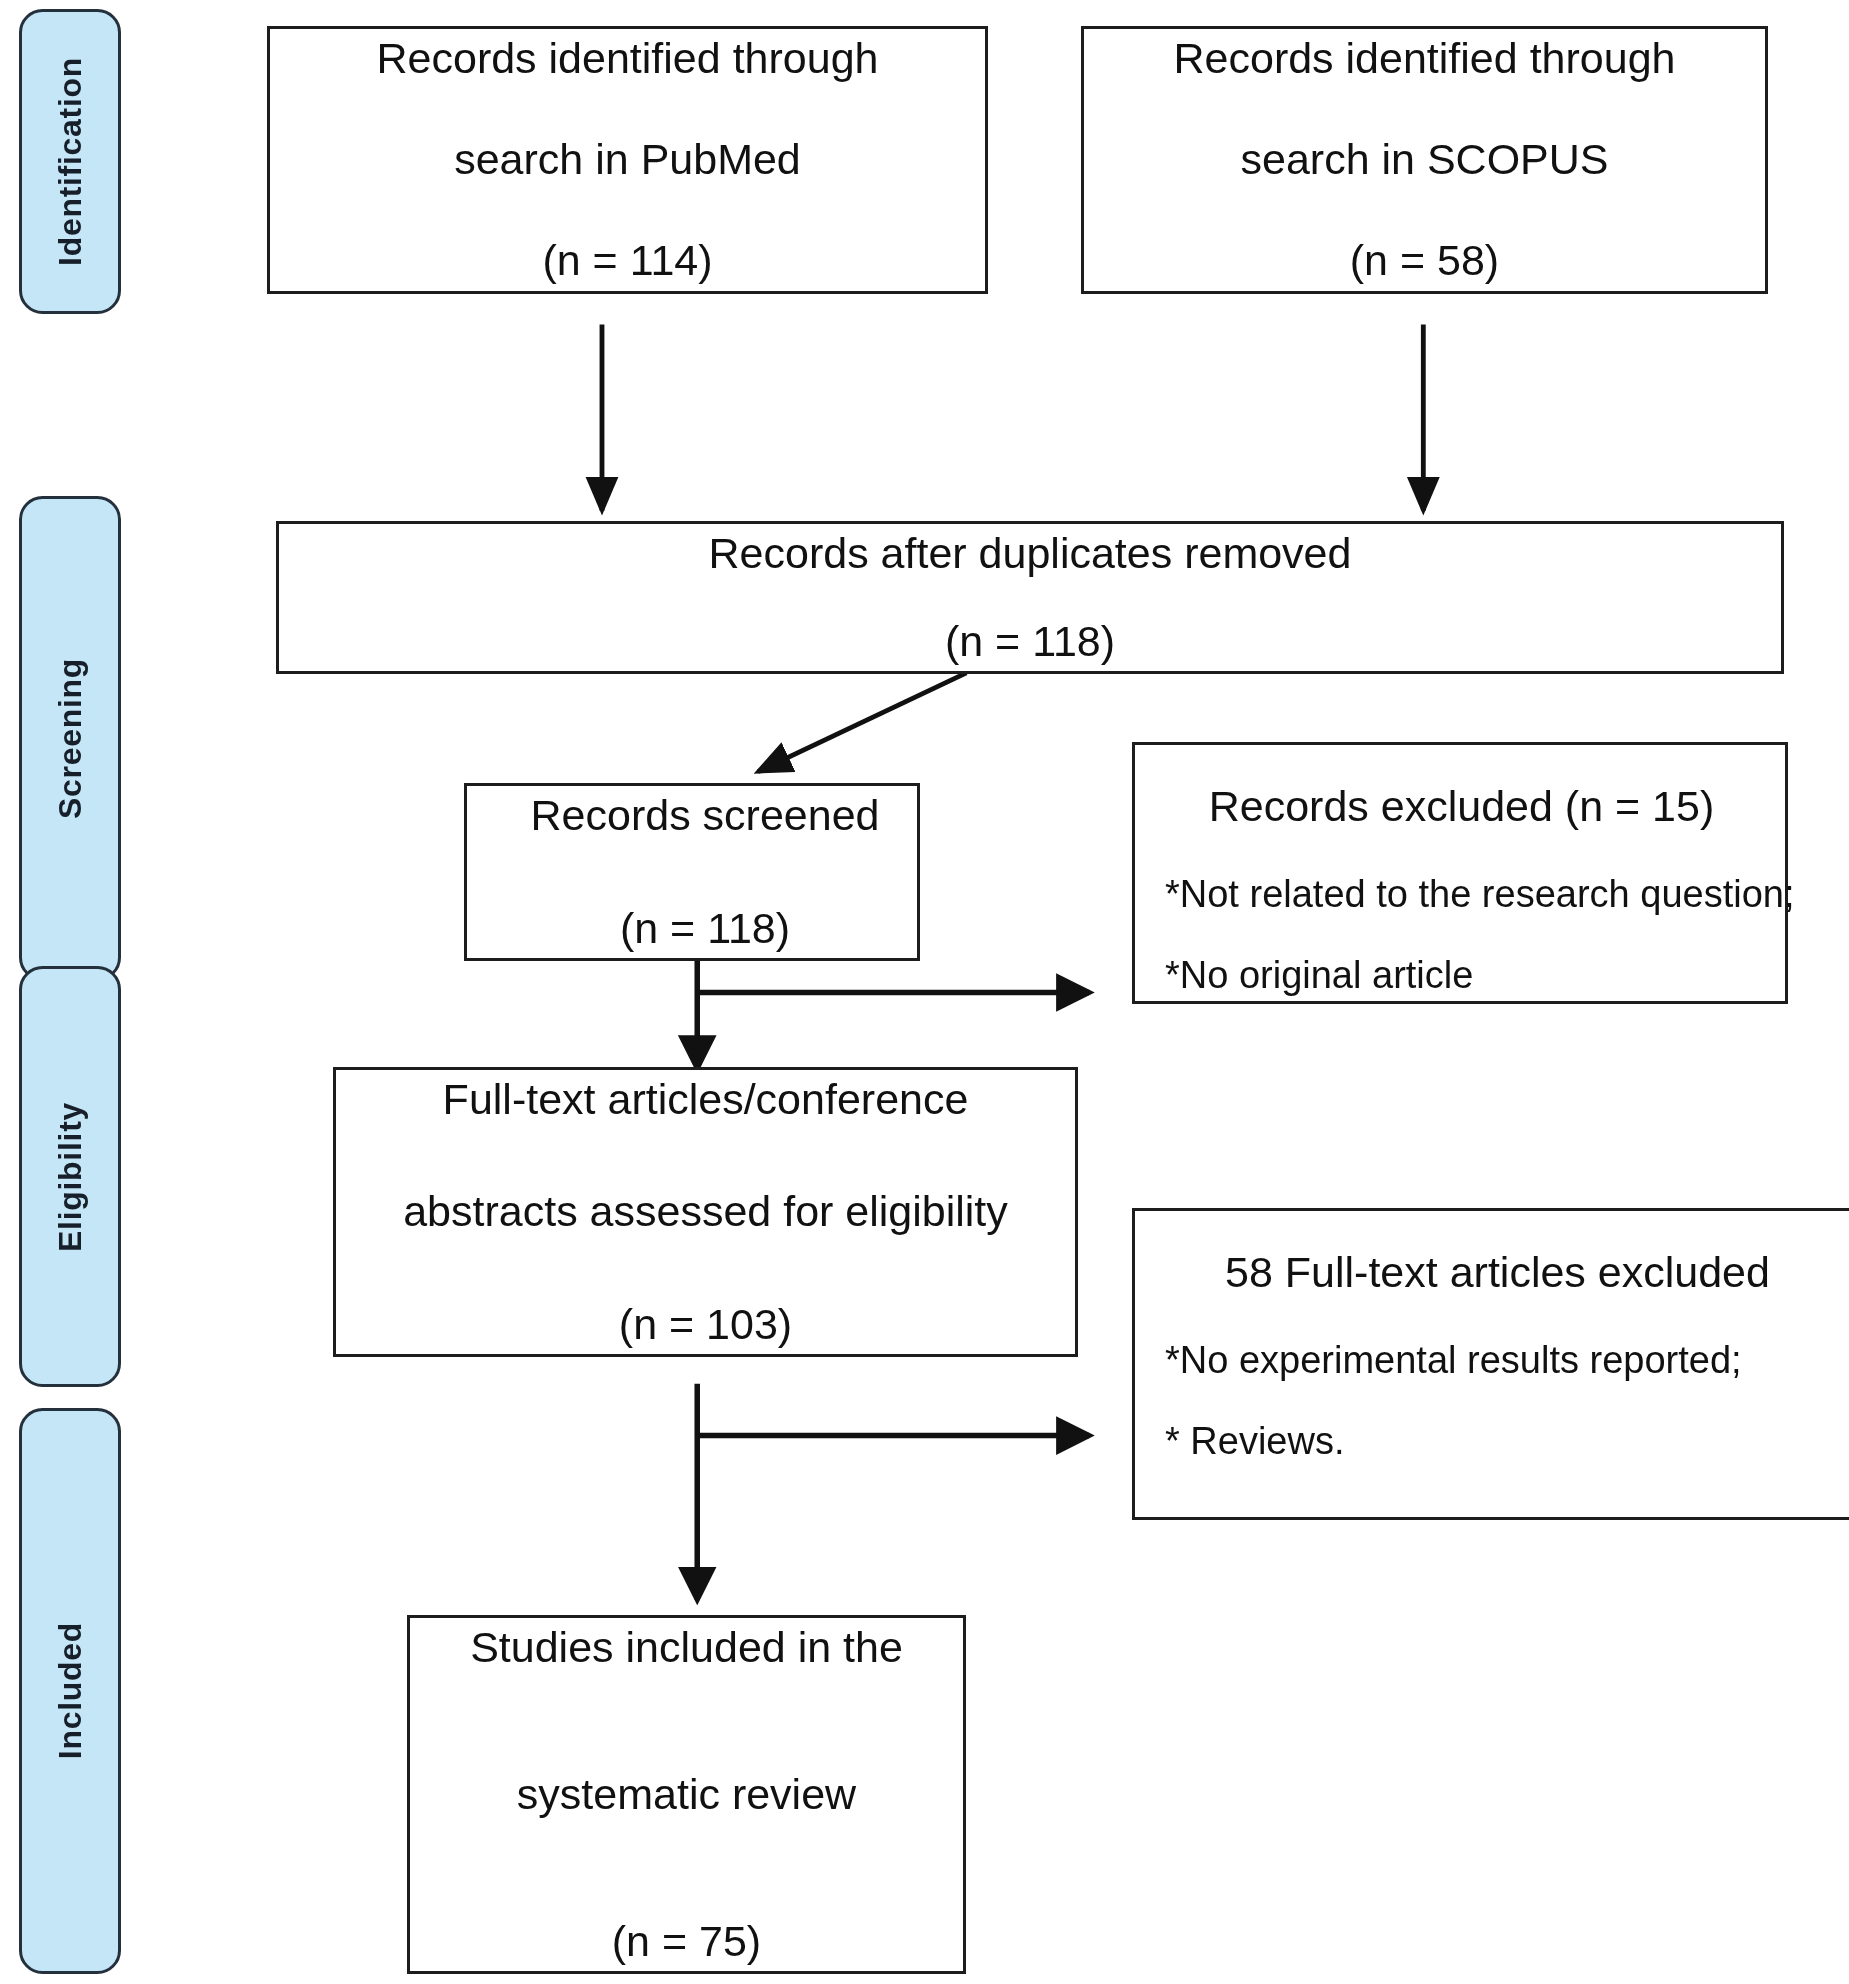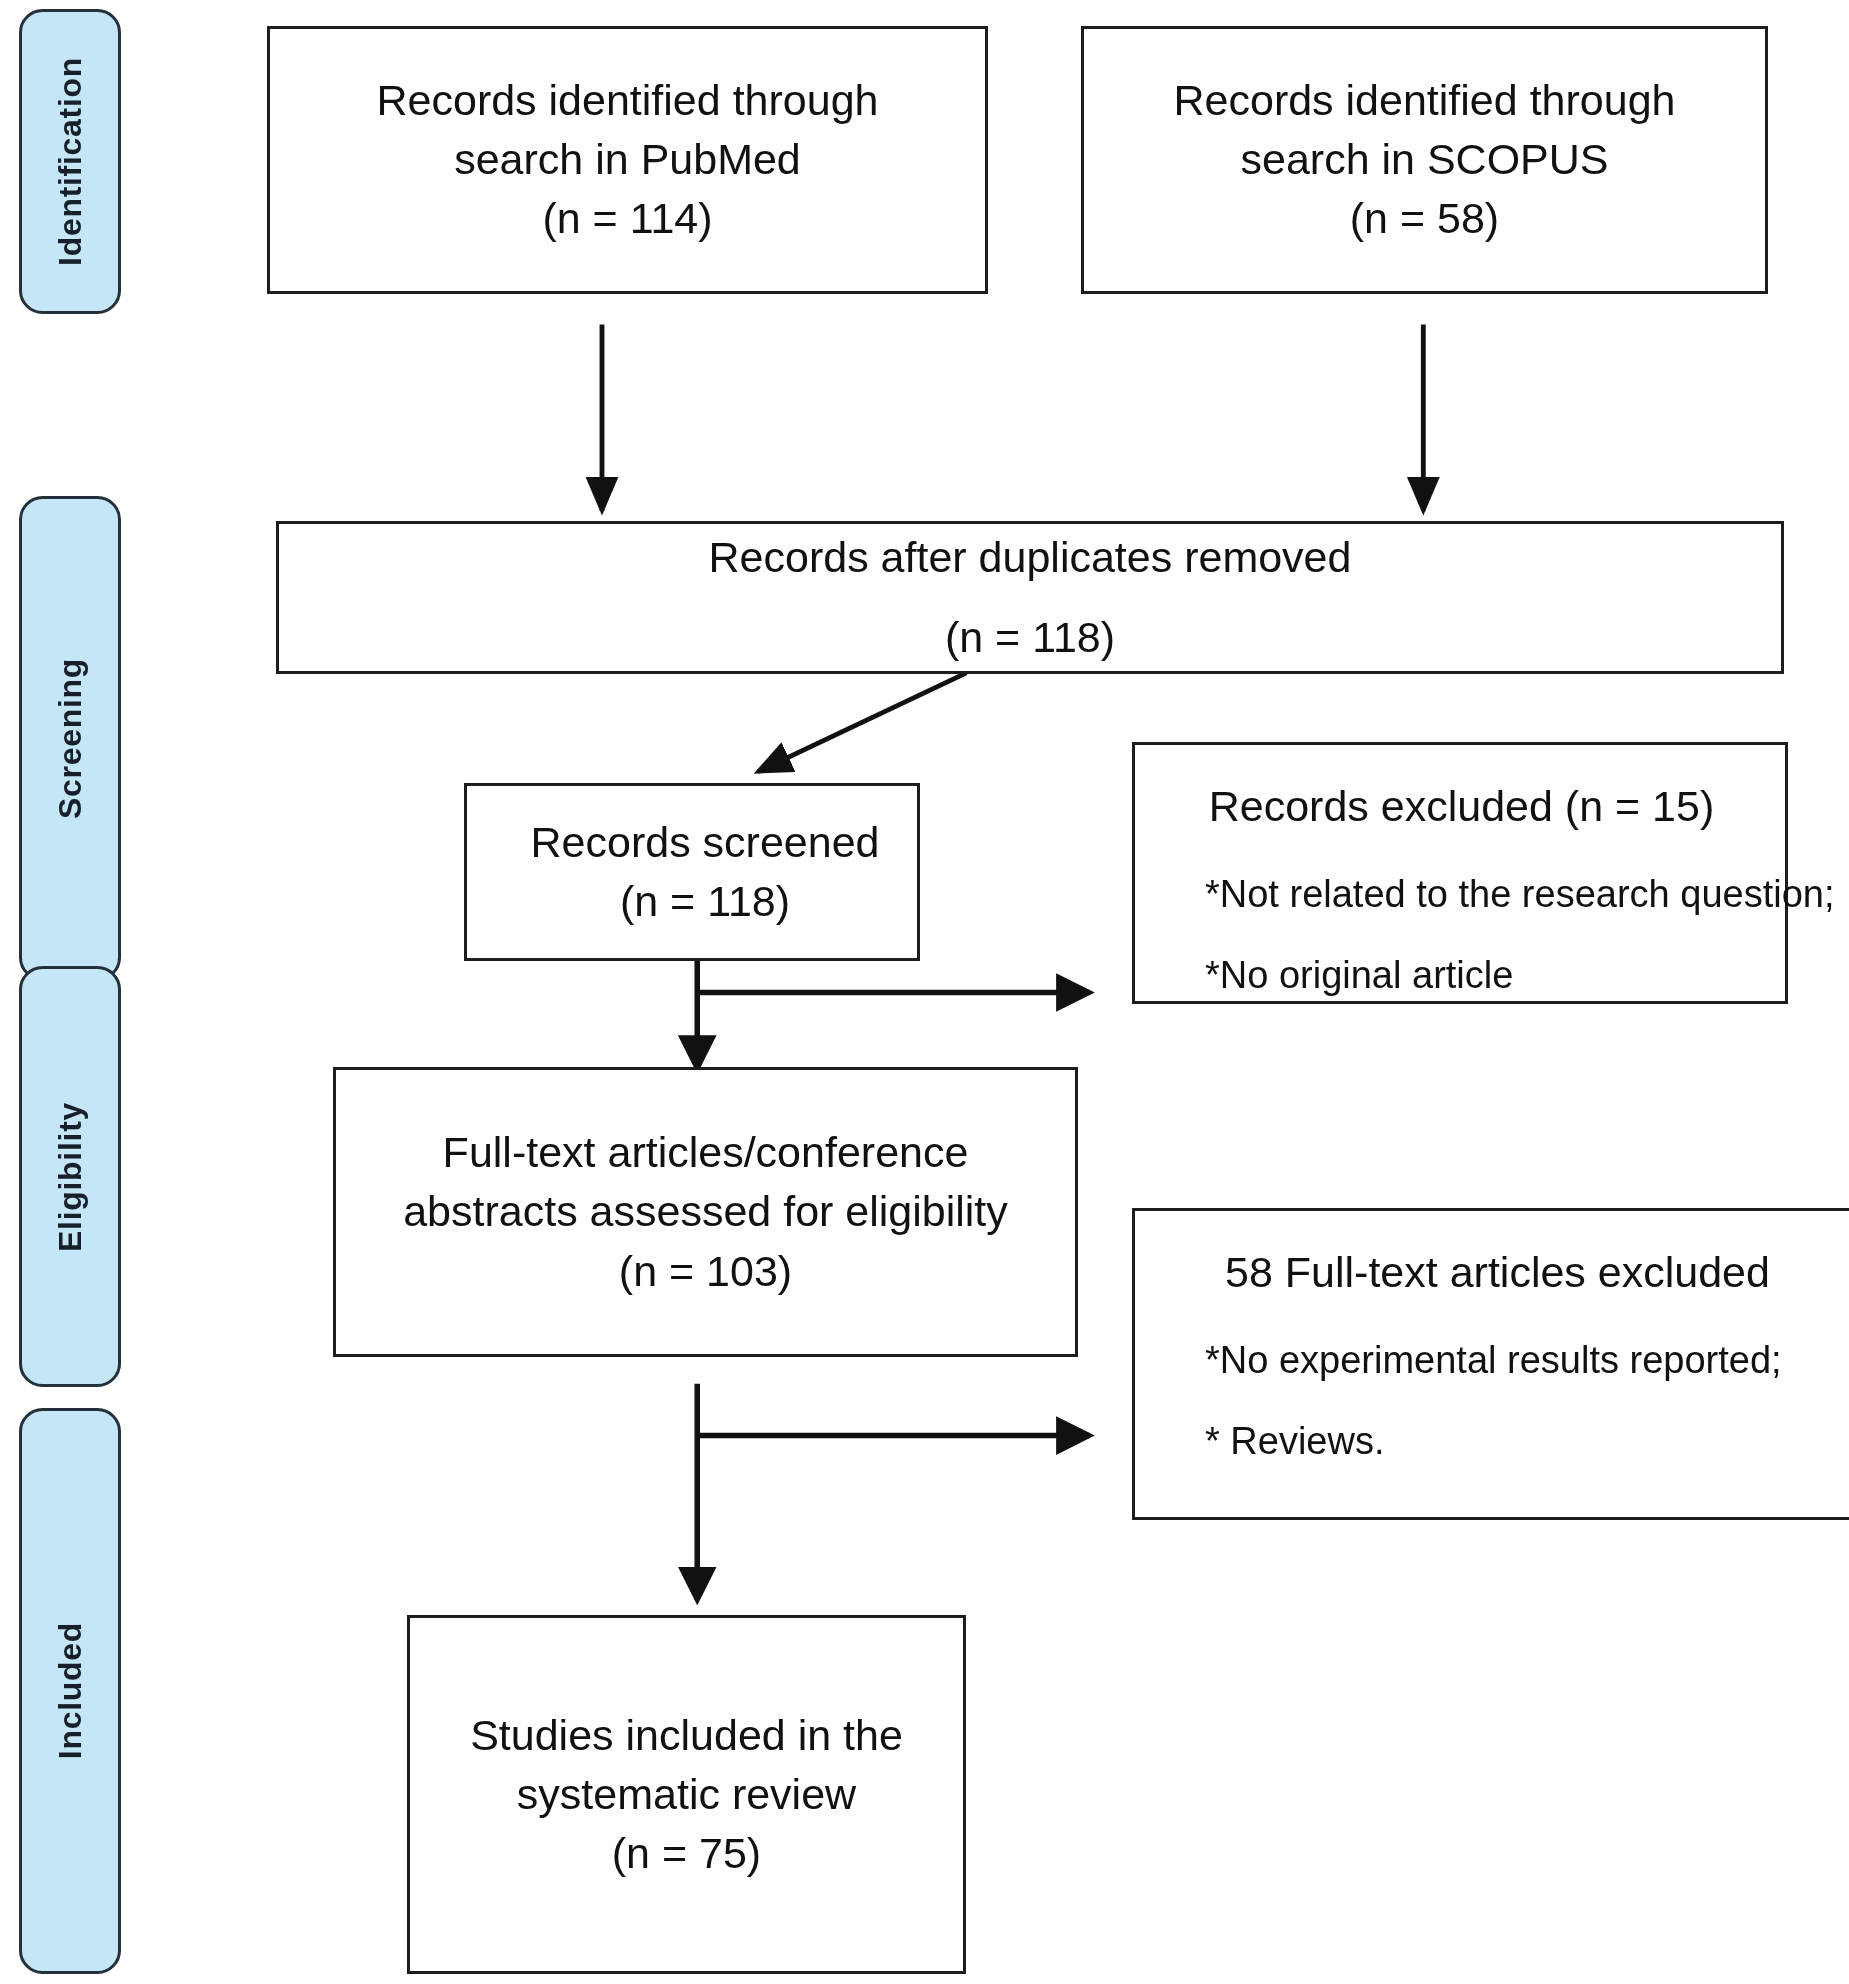--- a/index.html
+++ b/index.html
@@ -40,21 +40,21 @@
   }
   
   .flow-box {
     position: absolute;
     background: #ffffff;
     border: 3.5px solid #1d1d1d;
     box-sizing: border-box;
     display: flex;
     flex-direction: column;
     align-items: center;
-    justify-content: center;
+    justify-content: space-between;
     text-align: center;
     color: #111111;
     font-size: 43px;
     line-height: 1.38;
     font-family: "Liberation Sans", sans-serif;
   }
   .flow-box .line {
     display: block;
     white-space: nowrap;
   }
@@ -68,21 +68,20 @@
     text-align: center;
     font-size: 43px;
     margin-bottom: 32px;
     white-space: nowrap;
   }
   .excl-box .excl-reason {
     text-align: left;
     font-size: 38px;
     margin-bottom: 28px;
     white-space: nowrap;
-    margin-left: 40px;
   }
   
   .connector-svg {
     position: absolute;
     left: 0;
     top: 0;
     width: 1850px;
     height: 1985px;
     pointer-events: none;
   }

